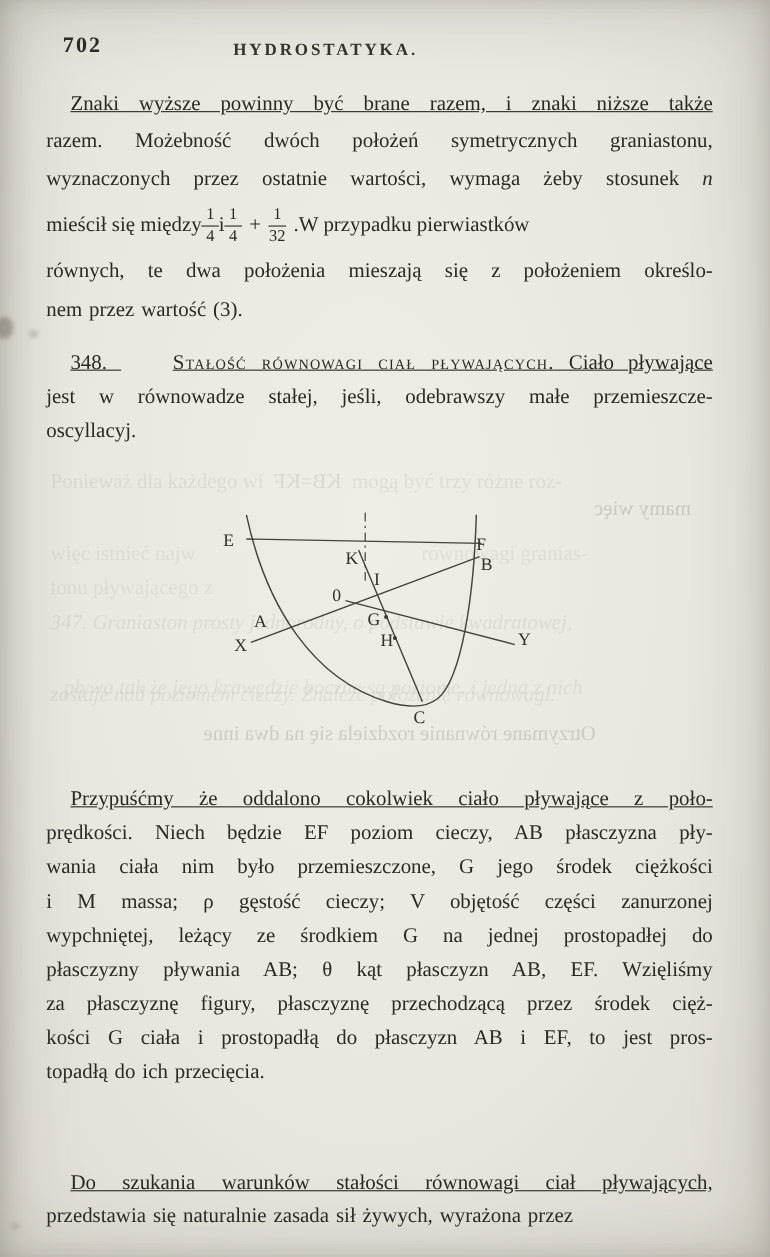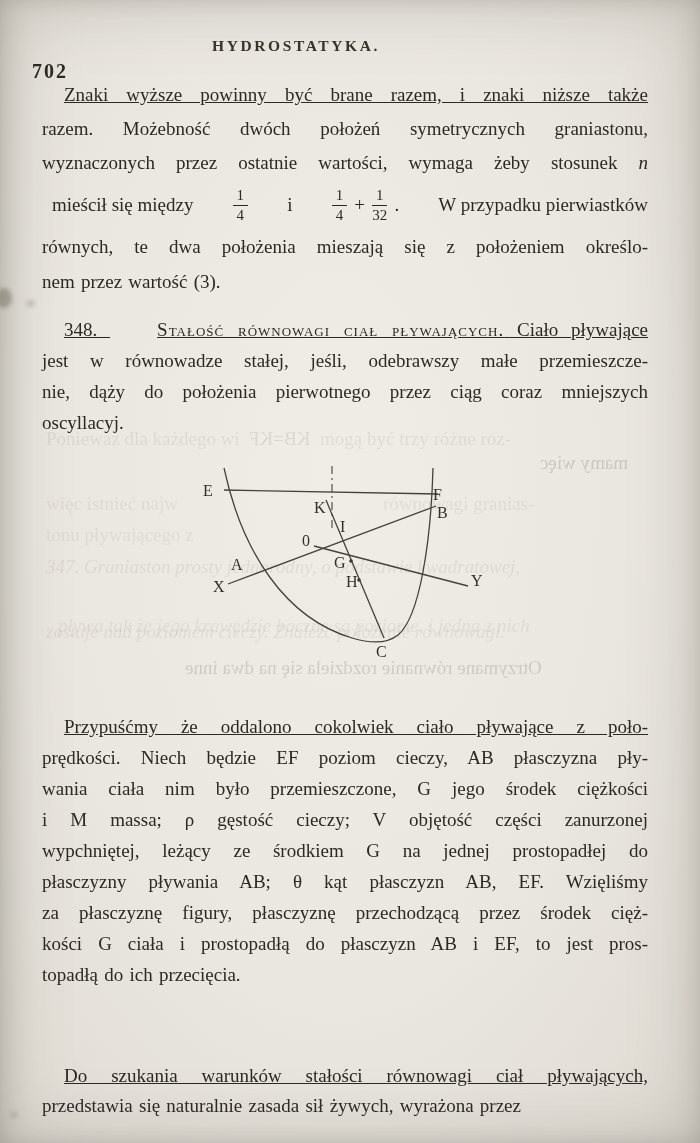--- a/index.html
+++ b/index.html
@@ -10,34 +10,34 @@
       radial-gradient(ellipse at 48% 42%, #f0ede7 0%, #eae7e0 55%, #dedad2 100%);
     font-family:"Liberation Serif","DejaVu Serif",serif;
     color:#2c2925;
     overflow:hidden;
   }
   .page::after{
     content:"";position:absolute;inset:0;pointer-events:none;
     box-shadow:inset 0 0 70px rgba(95,90,78,.28), inset 12px 0 30px -14px rgba(80,75,65,.30), inset -10px 0 26px -14px rgba(80,75,65,.22);
   }
   .abs{position:absolute;}
-  .pagenum{left:32px;top:30px;font-size:20px;font-weight:600;letter-spacing:2px;margin-top:30px;}
+  .pagenum{left:57px;top:30px;font-size:20px;font-weight:600;letter-spacing:2px;}
   .runhead{left:212px;top:37px;font-size:15.5px;font-weight:600;letter-spacing:2.6px;color:#373329;}
   .block{left:42px;width:606px;font-size:19px;line-height:31px;}
   .p1{top:78px;line-height:34px;}
   .p2{top:314px;}
   .p3{top:711px;}
   .p4{top:1061px;line-height:30px;}
   .ln{text-align:justify;text-align-last:justify;word-spacing:1.5px;white-space:nowrap;overflow:visible;}
   .ln.last{text-align-last:left;}
   .ln.first{text-indent:22px;text-decoration:underline;}
   .var{font-style:italic;}
   .sc{font-variant:small-caps;letter-spacing:1px;margin-left:47px;}
   
-  .formula{display:flex;align-items:center;justify-content:space-between;height:50px;text-align:left;margin-left:10px;}
+  .formula{display:flex;align-items:center;height:50px;text-align:left;}
   .fgroup{display:flex;align-items:center;gap:7px;}
   .frac{display:inline-block;text-align:center;font-size:15px;line-height:1;}
   .fn{display:block;border-bottom:1.4px solid #2c2925;padding:0 4px 2px;}
   .fd{display:block;padding-top:2px;}
   .fplus{font-size:19px;}
   .fdot{font-size:19px;}
   
   .figure{left:170px;top:450px;}
   svg text{font-family:"Liberation Serif","DejaVu Serif",serif;font-size:16px;fill:#33302a;}
   
@@ -79,21 +79,20 @@
       </span>
       <span>W przypadku pierwiastków</span>
     </div>
     <div class="ln" style="height:35px">równych, te dwa położenia mieszają się z położeniem określo-</div>
     <div class="ln last" style="height:35px">nem przez wartość (3).</div>
   </div>
 
   <div class="abs block p2">
     <div class="ln first"><span>348. </span><span class="sc">Stałość równowagi ciał pływających.</span><span> Ciało pływające</span></div>
     <div class="ln">jest w równowadze stałej, jeśli, odebrawszy małe przemieszcze-</div>
-    <div class="ln">nie, dąży do położenia pierwotnego przez ciąg coraz mniejszych</div>
     <div class="ln last">oscyllacyj.</div>
   </div>
 
   <div class="abs bleed" style="left:46px;top:428px;opacity:.17;"><span>Ponieważ dla każdego wi</span>&nbsp;&nbsp;<span class="mirror" style="opacity:1.6;color:#7d776a;">KB=KF</span>&nbsp;&nbsp;<span>mogą być trzy różne roz-</span></div>
   <div class="abs bleed mirror" style="left:540px;top:452px;opacity:.30;color:#837d6e;">mamy więc</div>
   <div class="abs bleed" style="left:46px;top:493px;opacity:.15;text-align:right;"><span>więc istnieć najw</span><span style="display:inline-block;width:205px;"></span><span>równowagi granias-</span></div>
   <div class="abs bleed" style="left:46px;top:524px;opacity:.14;">tonu pływającego z</div>
   <div class="abs bleed it" style="left:46px;top:556px;opacity:.17;">347. Graniaston prosty jednorodny, o podstawie kwadratowej,</div>
   <div class="abs bleed it" style="left:46px;top:615px;opacity:.15;margin-left:12px;">pływa tak że jego krawędzie boczne są poziome, i jedna z nich</div>
   <div class="abs bleed it" style="left:46px;top:621px;opacity:.15;">zostaje nad poziomem cieczy. Znaleźć położenie równowagi.</div>

